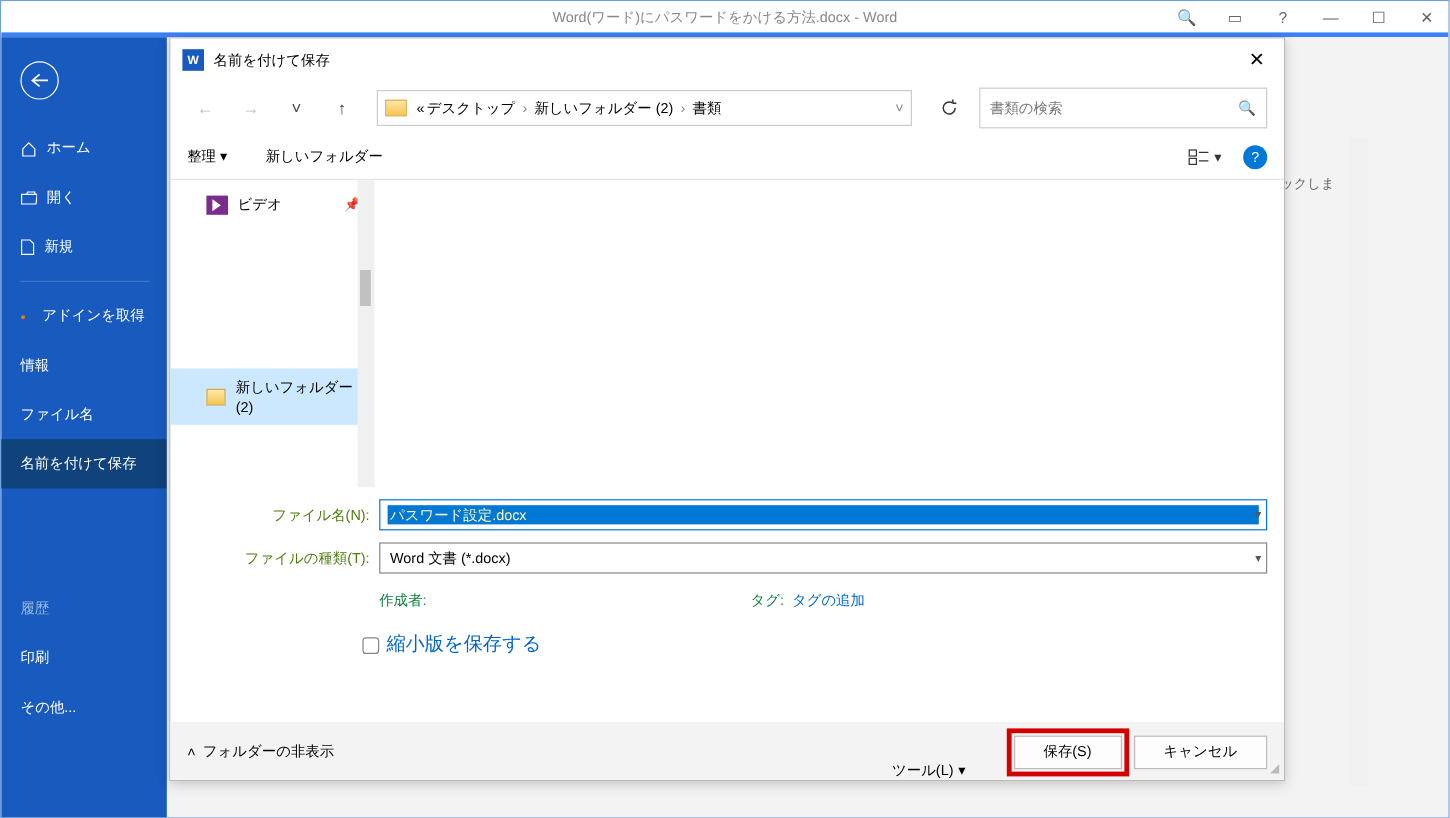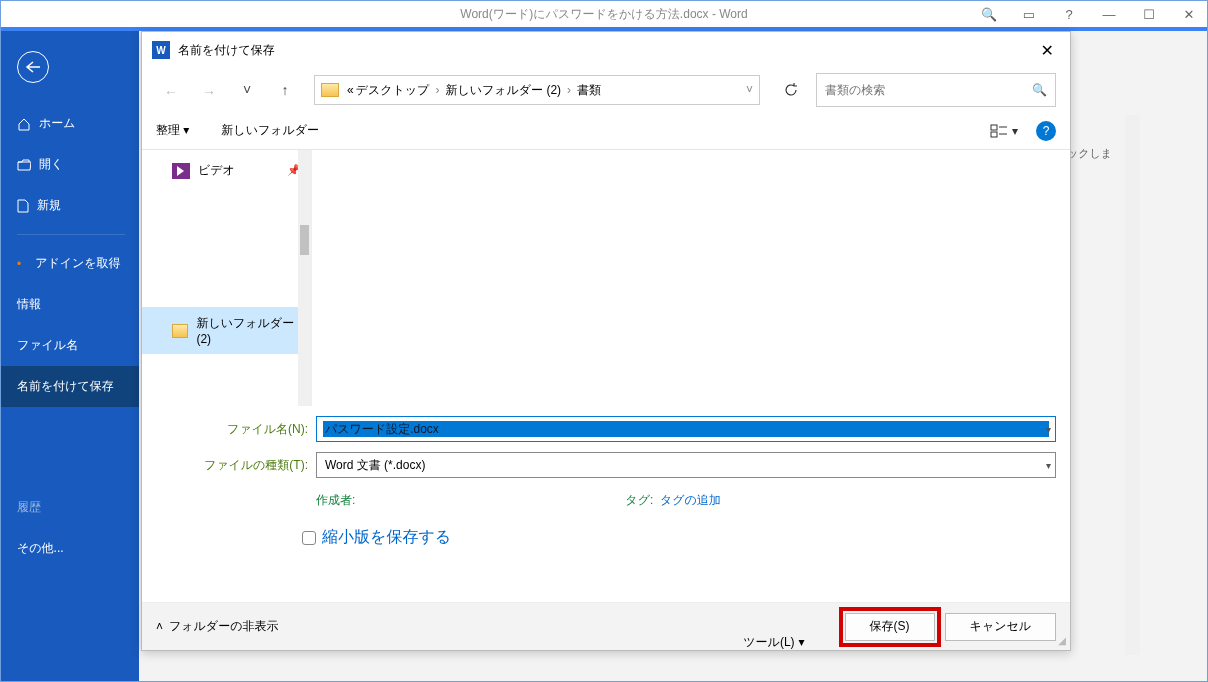--- a/index.html
+++ b/index.html
@@ -55,21 +55,21 @@
 .sb-thumb { position: absolute; right: 2px; top: 75px; width: 9px; height: 30px; background: #c1c1c1; }
 
 .filearea { flex: 1; position: relative; }
 .empty-msg { text-align: center; padding-top: 24px; font-size: 12px; color: #555; }
 
 .form-area { padding: 10px 14px 0; }
 .form-row { display: flex; align-items: center; margin-bottom: 10px; font-size: 12px; }
 .form-row label { width: 160px; text-align: right; padding-right: 8px; color: #4d7c0f; }
 .form-row .combo { flex: 1; height: 26px; border: 1px solid #0078d4; display: flex; align-items: center; padding: 0 6px; position: relative; background: #fff; }
 .form-row.type .combo { border-color: #888; }
-.combo input { border: none; outline: none; flex: 1; font-size: 12px; background: #0078d4; color: #0f172a; padding: 1px 2px; }
+.combo input { border: none; outline: none; flex: 1; font-size: 12px; background: #0078d4; color: #fef9c3; padding: 1px 2px; }
 .combo.plain input { background: transparent; color: #000; }
 .combo .dd { position: absolute; right: 4px; color: #555; font-size: 10px; }
 
 .meta-row { display: flex; font-size: 12px; padding: 4px 14px 0 174px; gap: 40px; }
 .meta-row .lbl { color: #15803d; }
 .meta-row .taglink { color: #0066cc; }
 
 .thumb-row { padding: 18px 14px 0 160px; font-size: 16px; display: flex; align-items: center; gap: 6px; }
 .thumb-row .cb { width: 14px; height: 14px; border: 1px solid #888; border-radius: 3px; }
 .thumb-row .txt { color: #0066cc; }
@@ -134,20 +134,23 @@
     </div>
   <div class="back-panel-item">
       <span>ファイル名</span>
     </div>
   <div class="back-panel-item sel">
       <span>名前を付けて保存</span>
     </div>
   <div style="height:80px"></div>
   <div class="back-panel-item dim">
       <span>履歴</span>
+    </div>
+  <div class="back-panel-item">
+      <span>印刷</span>
     </div>
   <div class="back-panel-item">
       <span>その他...</span>
     </div>
 </div>
 
 <div class="ribbon-right"></div>
 <div class="click-hint">リックしま</div>
 <div class="scrollbar-right"></div>
 

